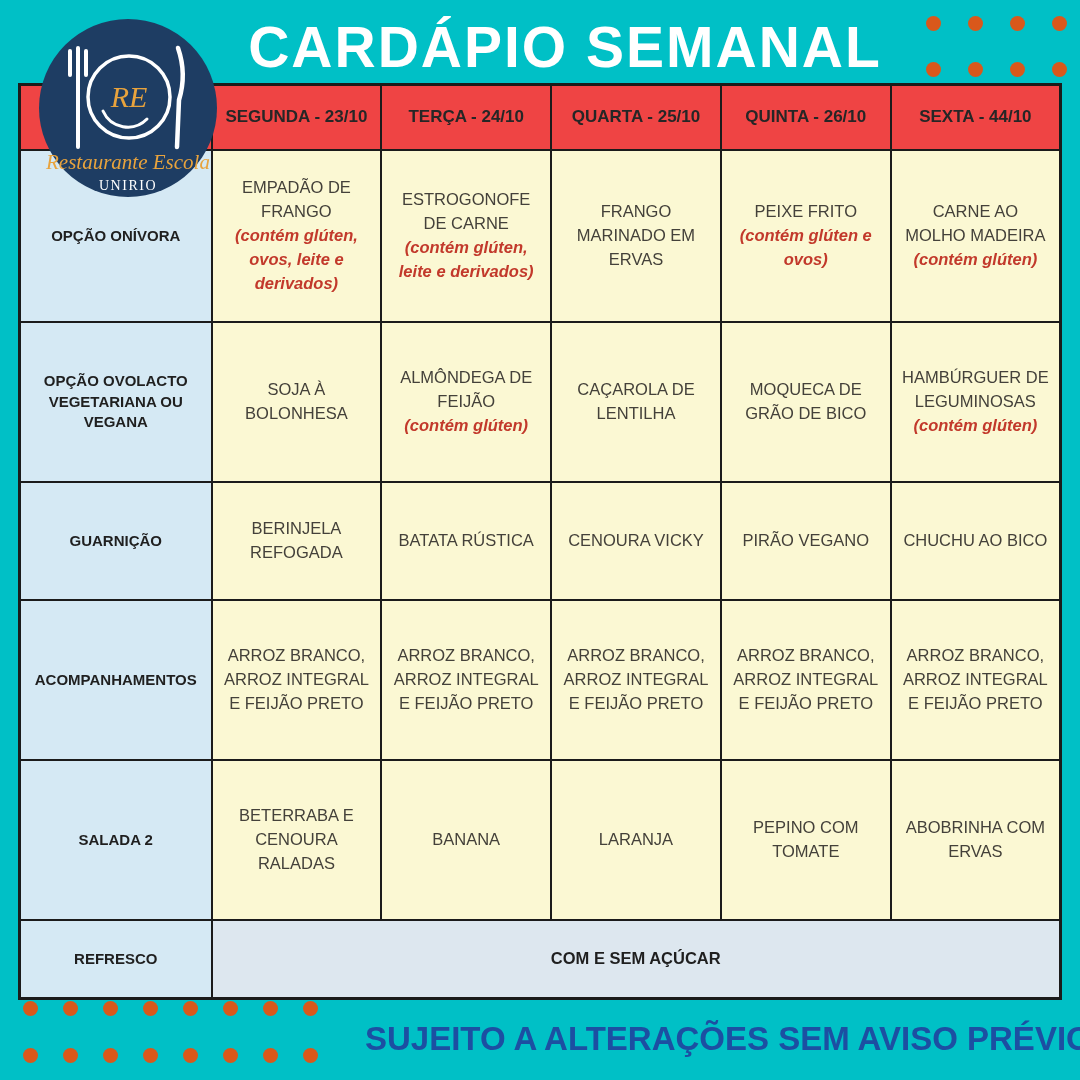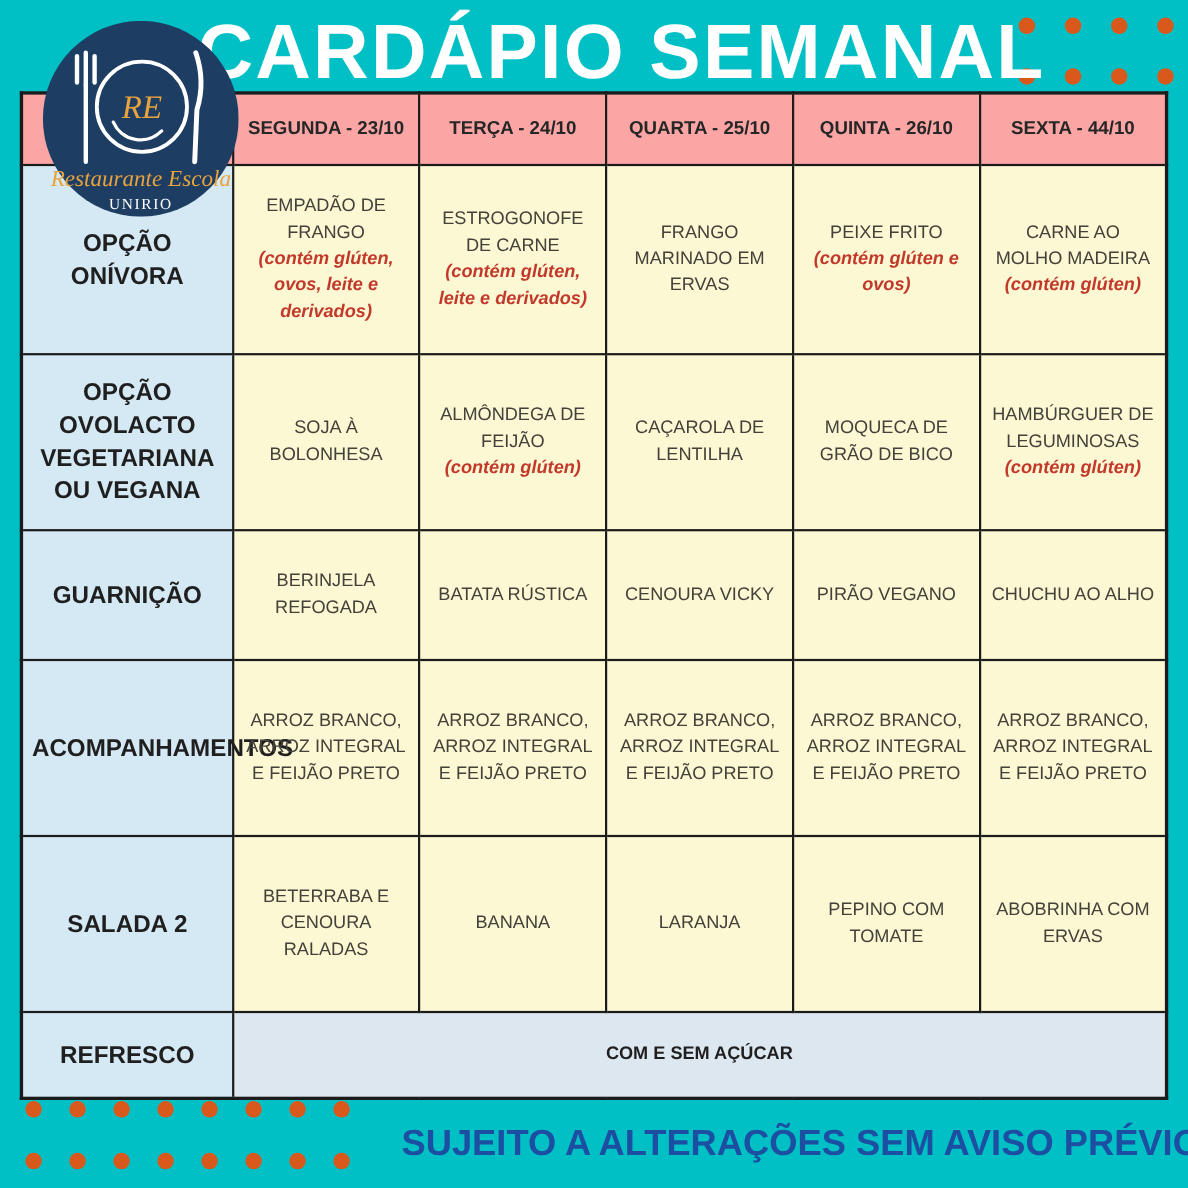--- a/index.html
+++ b/index.html
@@ -5,35 +5,35 @@
   html,body{margin:0;padding:0;}
   body{
     width:1080px;height:1080px;position:relative;overflow:hidden;
     background:#00c0c6;
     font-family:"Liberation Sans","DejaVu Sans",sans-serif;
   }
   
   .page-title{
     position:absolute;top:10px;left:205px;width:720px;height:74px;
     display:flex;align-items:center;justify-content:center;
-    color:#ffffff;font-size:70px;font-weight:700;letter-spacing:2px;white-space:nowrap;
+    color:#ffffff;font-size:57px;font-weight:700;letter-spacing:2px;white-space:nowrap;
   }
   
   table.menu{
     position:absolute;left:18px;top:83px;width:1044px;height:917px;
     border-collapse:collapse;table-layout:fixed;
     border:3px solid #1b1b1b;
   }
   table.menu th,table.menu td{border:2.5px solid #1b1b1b;vertical-align:middle;}
   table.menu thead th{
-    background:#fca5a5;color:#262626;font-size:17px;font-weight:700;
+    background:#ef4444;color:#262626;font-size:17px;font-weight:700;
     text-align:center;padding:0 4px;
   }
   table.menu tbody th{
-    background:#d5e9f4;color:#1f1f1f;font-size:22px;font-weight:700;
+    background:#d5e9f4;color:#1f1f1f;font-size:15px;font-weight:700;
     text-align:center;padding:0 8px;line-height:1.35;
   }
   table.menu td{
     background:#fbf8d3;color:#44413a;font-size:16.5px;font-weight:400;
     text-align:center;padding:2px 9px;line-height:1.45;
   }
   .allergen{display:block;color:#c2392b;font-weight:700;font-style:italic;}
   tr.refresco th{background:#dde7ef;}
   tr.refresco td{background:#dde7ef;font-weight:700;color:#1f1f1f;}
   
@@ -143,21 +143,21 @@
         <td><span>CAÇAROLA DE LENTILHA</span></td>
         <td><span>MOQUECA DE GRÃO DE BICO</span></td>
         <td><span>HAMBÚRGUER DE LEGUMINOSAS</span><span class="allergen">(contém glúten)</span></td>
       </tr>
       <tr style="height: 96px;">
         <th>GUARNIÇÃO</th>
         <td><span>BERINJELA REFOGADA</span></td>
         <td><span>BATATA RÚSTICA</span></td>
         <td><span>CENOURA VICKY</span></td>
         <td><span>PIRÃO VEGANO</span></td>
-        <td><span>CHUCHU AO ALHO</span></td>
+        <td><span>CHUCHU AO BICO</span></td>
       </tr>
       <tr style="height: 130px;">
         <th>ACOMPANHAMENTOS</th>
         <td><span>ARROZ BRANCO, ARROZ INTEGRAL E FEIJÃO PRETO</span></td>
         <td><span>ARROZ BRANCO, ARROZ INTEGRAL E FEIJÃO PRETO</span></td>
         <td><span>ARROZ BRANCO, ARROZ INTEGRAL E FEIJÃO PRETO</span></td>
         <td><span>ARROZ BRANCO, ARROZ INTEGRAL E FEIJÃO PRETO</span></td>
         <td><span>ARROZ BRANCO, ARROZ INTEGRAL E FEIJÃO PRETO</span></td>
       </tr>
       <tr style="height: 130px;">

